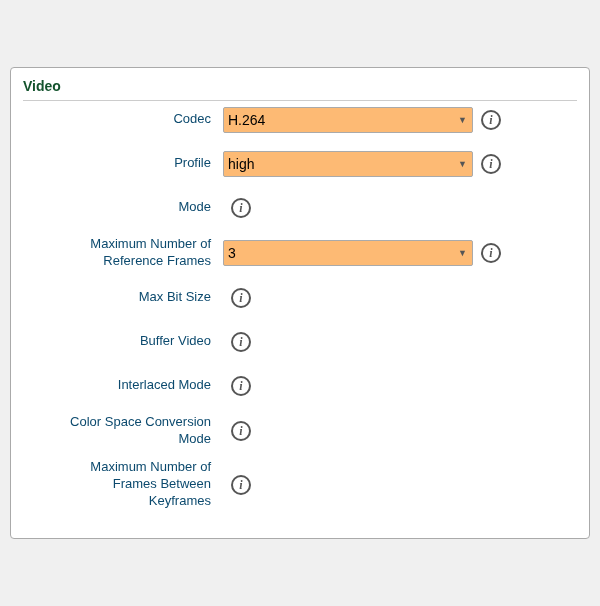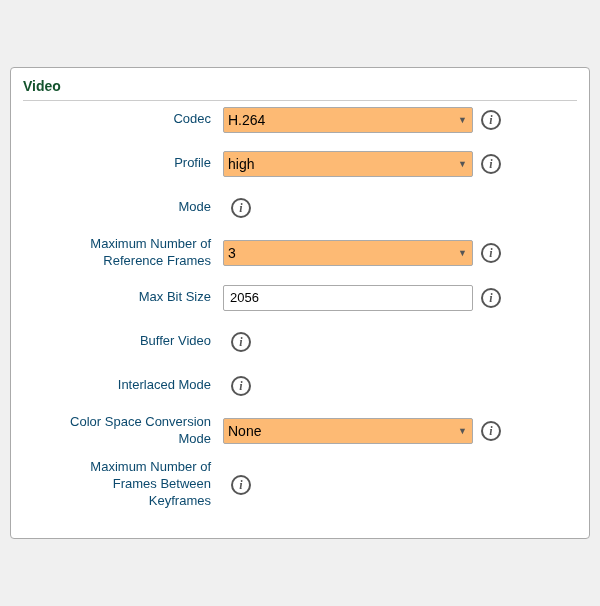--- a/index.html
+++ b/index.html
@@ -145,40 +145,38 @@
       <div class="form-row">
         <div class="form-label">Maximum Number of<br>Reference Frames</div>
         <div class="form-control-wrap">
           <div class="select-wrapper"><select><option value="1">1</option><option value="2">2</option><option value="3" selected="">3</option><option value="4">4</option><option value="5">5</option></select></div>
           <span class="info-icon">i</span>
         </div>
       </div>
       <div class="form-row">
         <div class="form-label">Max Bit Size</div>
         <div class="form-control-wrap">
-          <input type="text" class="form-input" value="2056" style="">
           <span class="info-icon">i</span>
         </div>
       </div>
       <div class="form-row">
         <div class="form-label">Buffer Video</div>
         <div class="form-control-wrap">
           <span class="info-icon">i</span>
         </div>
       </div>
       <div class="form-row">
         <div class="form-label">Interlaced Mode</div>
         <div class="form-control-wrap">
           <span class="info-icon">i</span>
         </div>
       </div>
       <div class="form-row">
         <div class="form-label">Color Space Conversion<br>Mode</div>
         <div class="form-control-wrap">
-          <div class="select-wrapper"><select><option value="None">None</option><option value="BT.601">BT.601</option><option value="BT.709">BT.709</option></select></div>
           <span class="info-icon">i</span>
         </div>
       </div>
       <div class="form-row">
         <div class="form-label">Maximum Number of<br>Frames Between<br>Keyframes</div>
         <div class="form-control-wrap">
           <span class="info-icon">i</span>
         </div>
       </div>
     </div>

